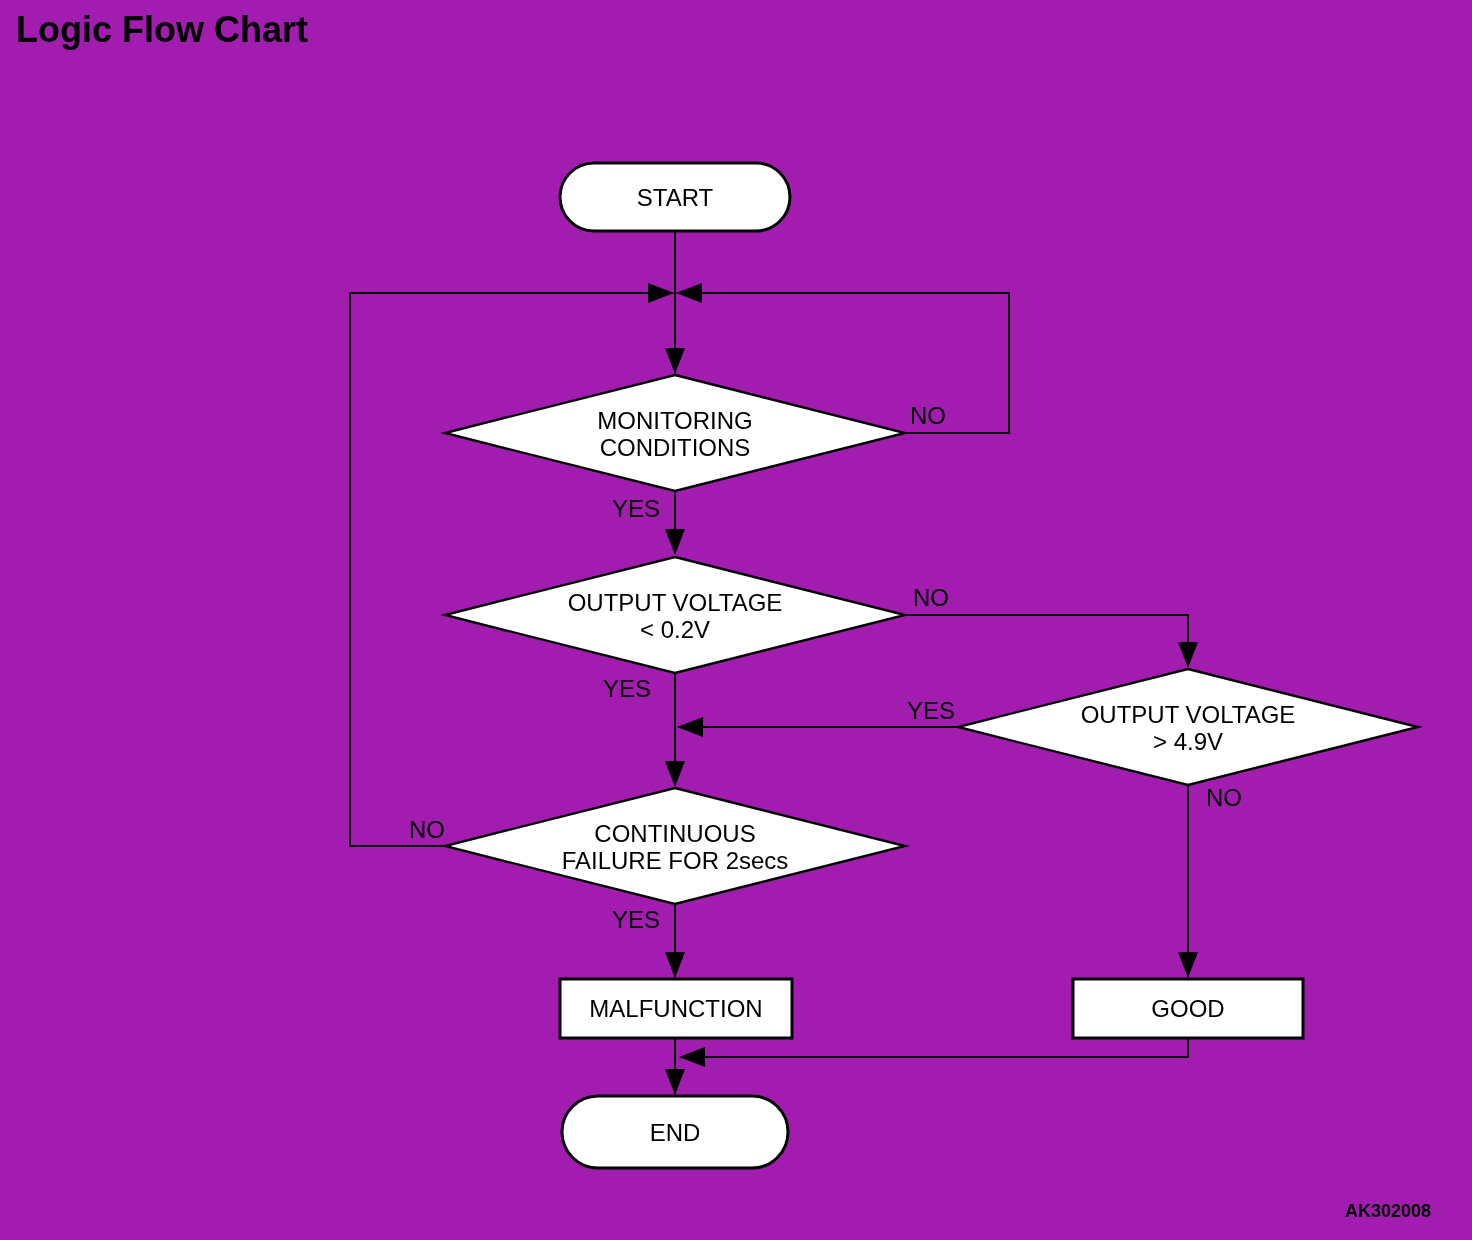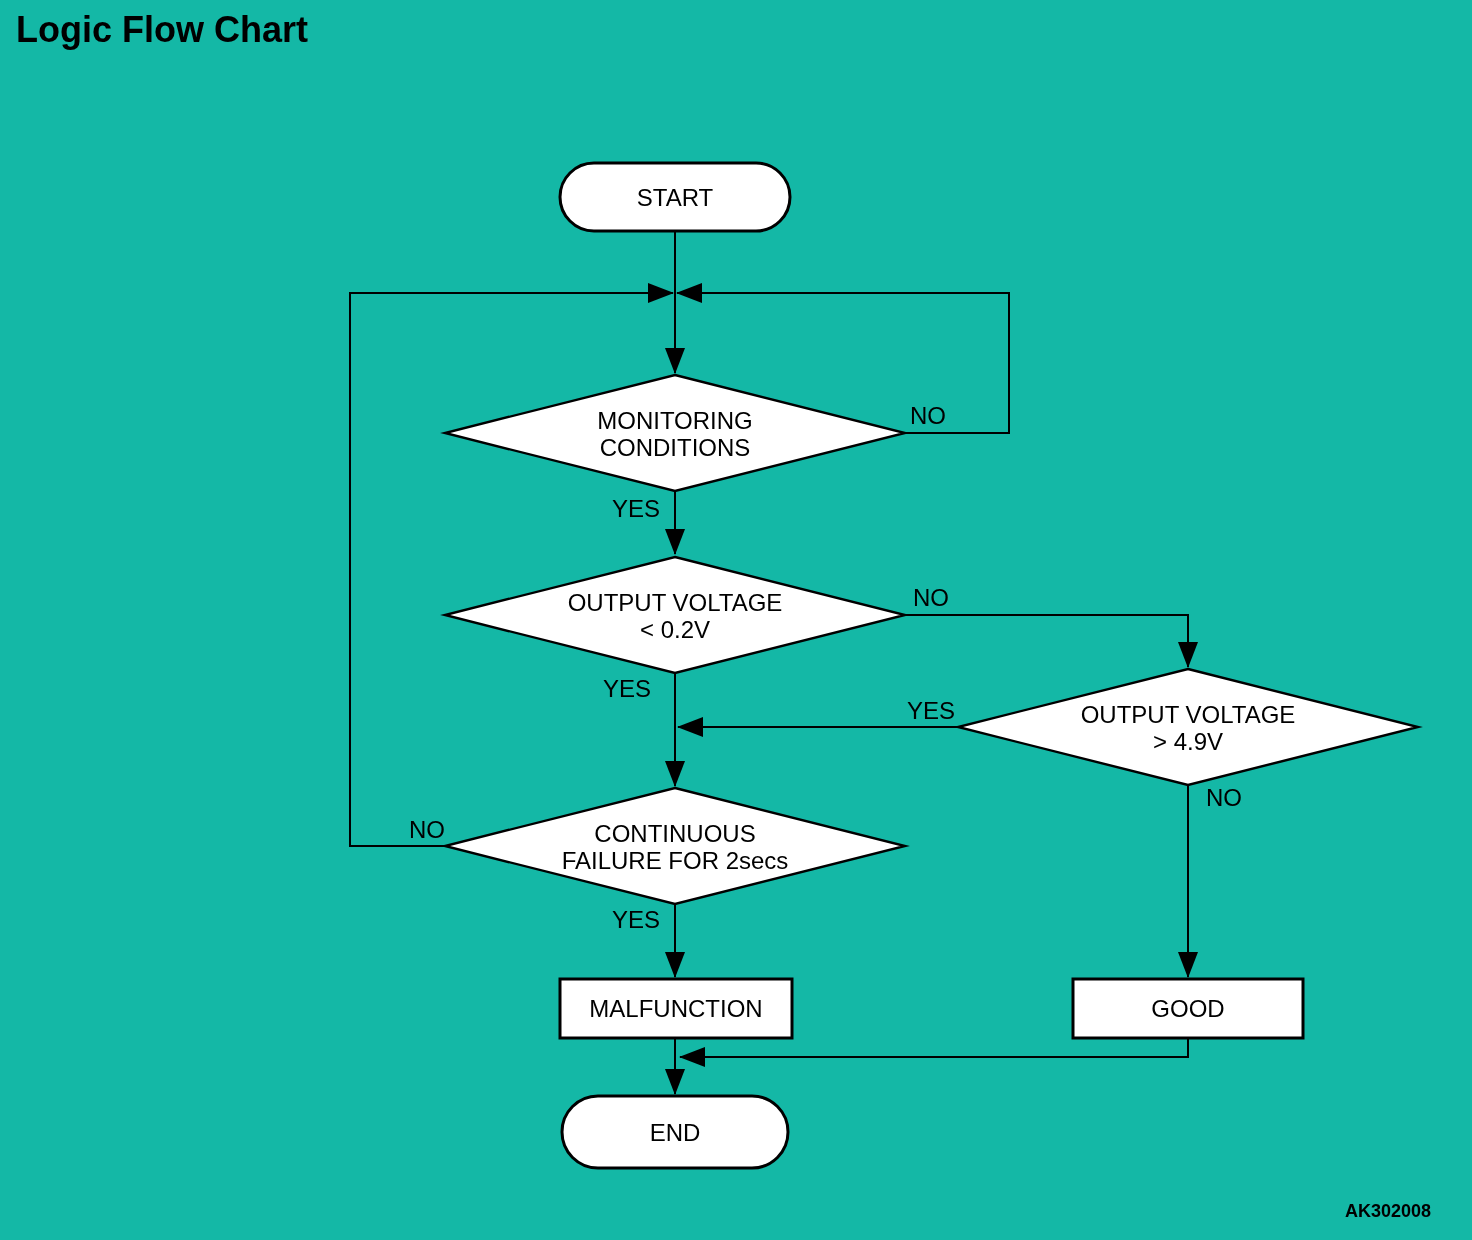--- a/index.html
+++ b/index.html
@@ -4,21 +4,21 @@
 <style>
   html, body {
     margin: 0;
     padding: 0;
     background: #ffffff;
   }
   .page {
     position: relative;
     width: 1472px;
     height: 1240px;
-    background: #14b8a6;
+    background: #a21caf;
     overflow: hidden;
   }
   svg.flowchart {
     display: block;
     color: #000000;
   }
   svg.flowchart text {
     font-family: "Liberation Sans", sans-serif;
     fill: currentColor;
   }

